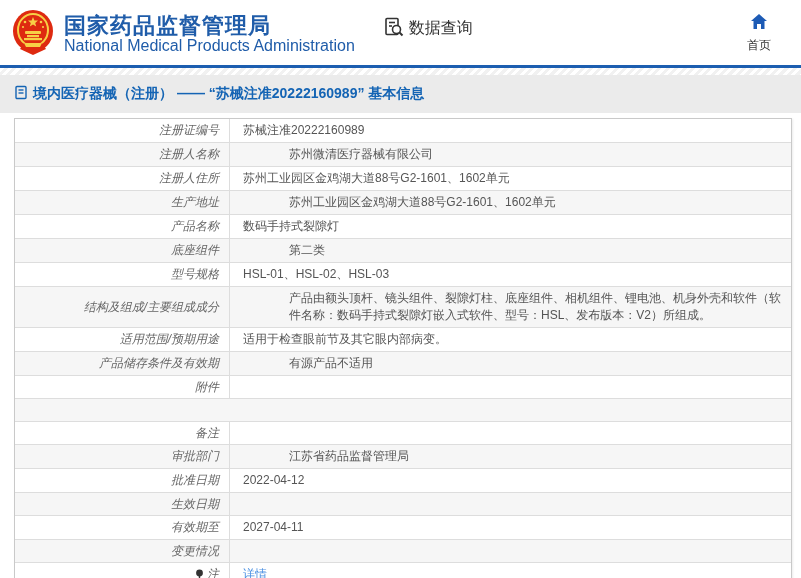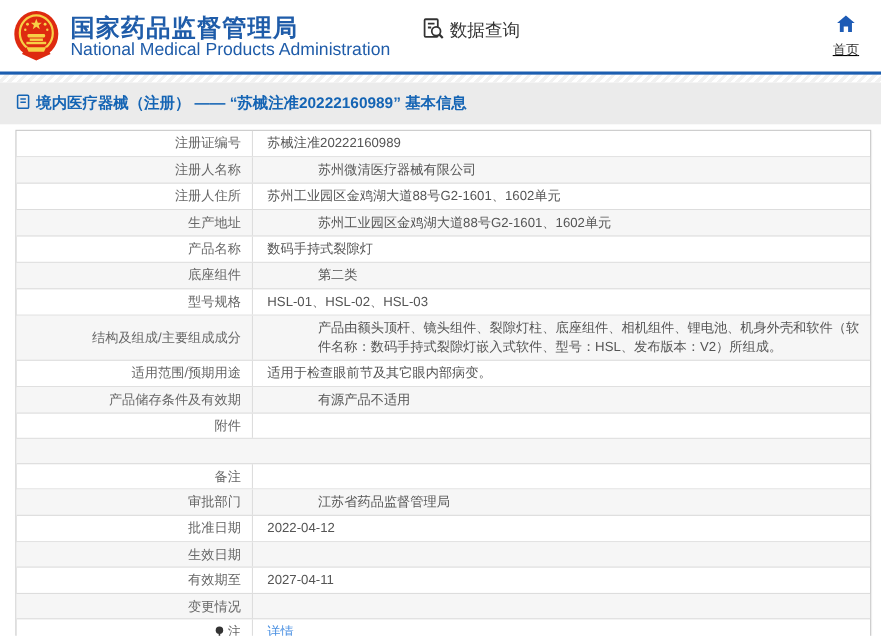--- a/index.html
+++ b/index.html
@@ -24,21 +24,21 @@
     color: #1f5ca9; font-size: 22px; font-weight: bold; letter-spacing: 1px;
     line-height: 26px; white-space: nowrap;
   }
   .org-en { color: #1f5ca9; font-size: 16px; line-height: 14px; white-space: nowrap; }
   .data-query {
     display: flex; align-items: center; margin-left: 28px; margin-top: -8px;
     color: #333; font-size: 16px; cursor: pointer;
   }
   .data-query svg { margin-right: 4px; }
   .header-spacer { flex: 1; }
-  .header-nav { display: flex; align-items: flex-start; gap: 26px; margin-right: 8px; margin-top: 2px; text-decoration: underline; }
+  .header-nav { display: flex; align-items: flex-start; gap: 26px; margin-right: 18px; margin-top: 2px; }
   .nav-item {
     display: flex; flex-direction: column; align-items: center;
     font-size: 12px; color: #333; cursor: pointer; white-space: nowrap;
   }
   .nav-item svg { margin-bottom: 3px; }
   
   .hatch {
     height: 7px;
     background: repeating-linear-gradient(135deg, #ffffff 0 3px, #f1f1f1 3px 6px);
   }
@@ -69,20 +69,21 @@
   }
   .t-row:last-child { border-bottom: none; }
   .t-row.alt { background: #f6f6f6; gap: 46px; }
   .t-label {
     width: 215px; flex: 0 0 auto;
     display: flex; align-items: center; justify-content: flex-end;
     text-align: right;
     padding-right: 10px;
     color: #666;
     border-right: 1px solid #ddd;
+    font-style: italic;
   }
   .t-value {
     flex: 1;
     display: flex; align-items: center;
     padding: 3px 10px 3px 13px;
     color: #555;
     line-height: 17px;
   }
   .t-value.link { color: #4a90e2; cursor: pointer; }
   .pin-ico { display: inline-block; margin-right: 3px; line-height: 0; }

